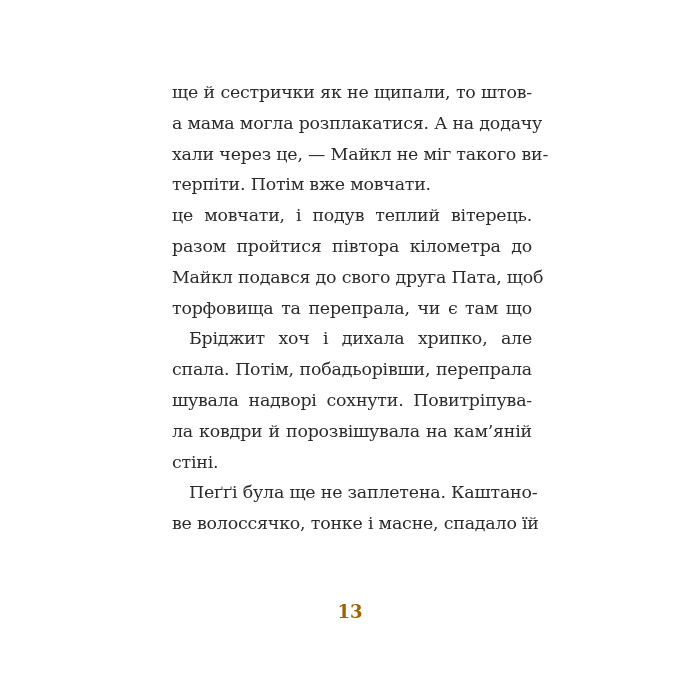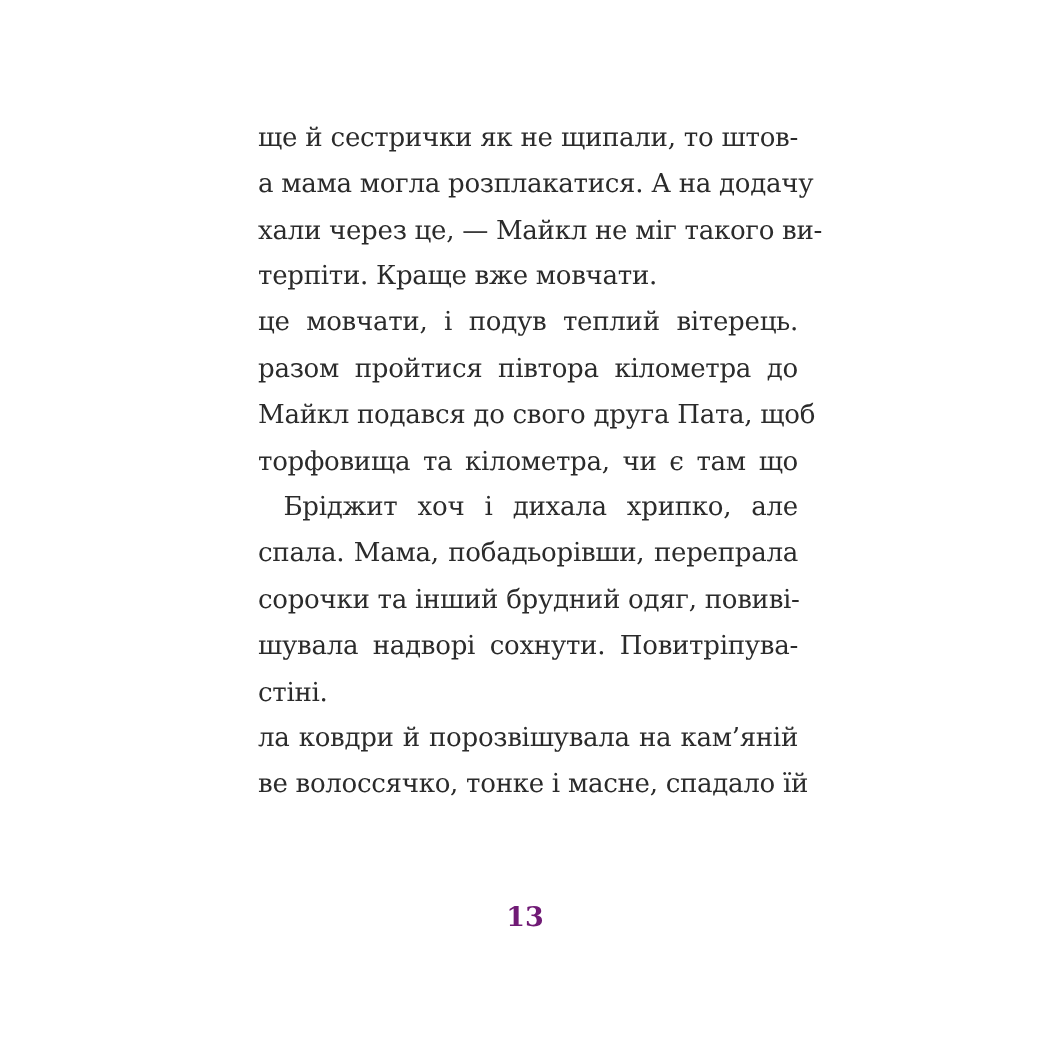--- a/index.html
+++ b/index.html
@@ -26,45 +26,45 @@
     .line.last { text-align-last: left; }
     .page-number {
       position: absolute;
       left: 0;
       width: 700px;
       top: 601px;
       text-align: center;
       font-family: "DejaVu Serif", "Liberation Serif", serif;
       font-weight: bold;
       font-size: 18px;
-      color: #701a75;
+      color: #a16207;
     }
   </style>
 </head>
 <body>
 
 <div class="page">
   <div>
     <span class="line">ще й сестрички як не щипали, то штов-</span>
     <span class="line">а мама могла розплакатися. А на додачу</span>
     <span class="line">хали через це, — Майкл не міг такого ви-</span>
-    <span class="line last">терпіти. Краще вже мовчати.</span>
+    <span class="line last">терпіти. Потім вже мовчати.</span>
   </div>
   <div>
     <span class="line">це мовчати, і подув теплий вітерець.</span>
     <span class="line">разом пройтися півтора кілометра до</span>
     <span class="line">Майкл подався до свого друга Пата, щоб</span>
-    <span class="line">торфовища та кілометра, чи є там що</span>
+    <span class="line">торфовища та перепрала, чи є там що</span>
   </div>
   <div>
     <span class="line indent">Бріджит хоч і дихала хрипко, але</span>
-    <span class="line">спала. Мама, побадьорівши, перепрала</span>
-    <span class="line">сорочки та інший брудний одяг, повиві-</span>
+    <span class="line">спала. Потім, побадьорівши, перепрала</span>
     <span class="line">шувала надворі сохнути. Повитріпува-</span>
+    <span class="line">ла ковдри й порозвішувала на кам’яній</span>
     <span class="line last">стіні.</span>
-    <span class="line">ла ковдри й порозвішувала на кам’яній</span>
   </div>
   <div>
+    <span class="line indent">Пеґґі була ще не заплетена. Каштано-</span>
     <span class="line">ве волоссячко, тонке і масне, спадало їй</span>
   </div>
 </div>
 
 <div class="page-number">13</div>
 
 </body></html>

